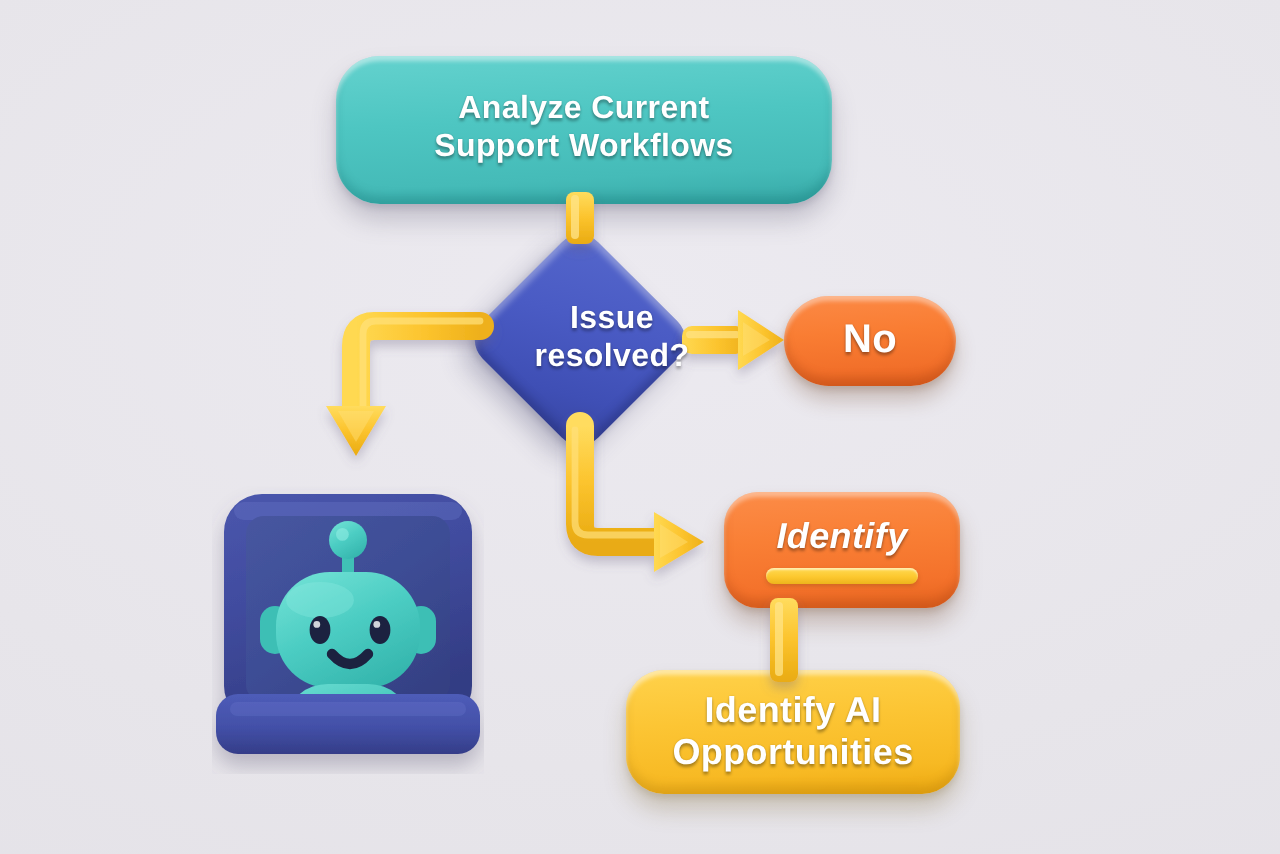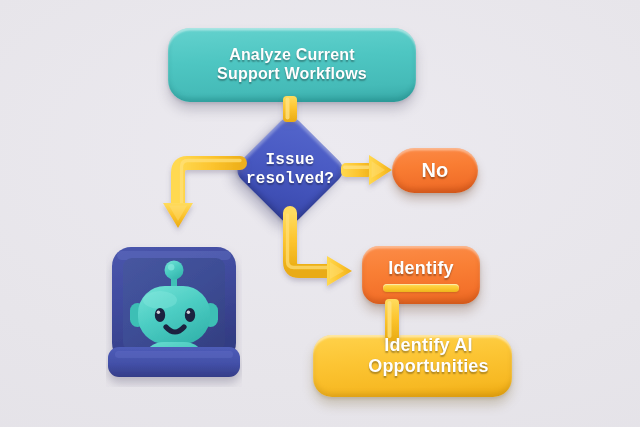--- a/index.html
+++ b/index.html
@@ -78,28 +78,27 @@
     transform: rotate(45deg);
     background: linear-gradient(150deg, #5567cc 0%, #4a5bc4 40%, #3f4fb5 75%, #36449f 100%);
     box-shadow:
       0 8px 12px rgba(70,70,110,0.30),
       0 2px 3px rgba(70,70,110,0.2),
       inset 2.5px 2.5px 3px rgba(255,255,255,0.34),
       inset -3px -3px 5px rgba(20,25,80,0.30);
   }
   #node-decision .node-label {
     position: absolute;
-    left: 0; top: 0;
+    left: 16px; top: 0;
     width: 116px;
     height: 116px;
     display: flex;
     align-items: center;
     justify-content: center;
     font-size: 16px;
-    font-family: Liberation Mono, monospace;
   }
 
   
   #node-no {
     position: absolute;
     left: 392px;
     top: 148px;
     width: 86px;
     height: 45px;
     border-radius: 23px;
@@ -128,21 +127,21 @@
       0 8px 11px rgba(110,70,40,0.28),
       0 2px 3px rgba(110,70,40,0.18),
       inset 0 2.5px 2px rgba(255,255,255,0.40),
       inset 0 -4px 5px rgba(150,55,10,0.26);
     display: flex;
     flex-direction: column;
     align-items: center;
     justify-content: center;
     gap: 5px;
   }
-  #node-identify .node-label { font-size: 18px; }
+  #node-identify .node-label { font-size: 18px; font-style: italic; }
   #node-identify .underline-bar {
     width: 76px;
     height: 8px;
     border-radius: 5px;
     background: linear-gradient(180deg, #ffda52 0%, #fcc82f 55%, #edb41c 100%);
     box-shadow: inset 0 1px 1px rgba(255,255,255,0.55), 0 1px 2px rgba(140,80,20,0.35);
   }
 
   
   #node-opportunities {
@@ -152,22 +151,22 @@
     width: 167px;
     height: 62px;
     border-radius: 19px;
     background: linear-gradient(176deg, #ffd24b 0%, #fcc534 40%, #f7b923 78%, #eca810 100%);
     box-shadow:
       0 8px 11px rgba(120,95,40,0.26),
       0 2px 3px rgba(120,95,40,0.17),
       inset 0 2.5px 2px rgba(255,255,255,0.50),
       inset 0 -4px 5px rgba(160,110,10,0.24);
     display: flex;
-    justify-content: center;
-    padding-left: 32px;
+    align-items: center;
+    justify-content: center;
   }
   #node-opportunities .node-label { font-size: 18px; }
 
   
   #node-laptop {
     position: absolute;
     left: 106px;
     top: 243px;
     width: 136px;
     height: 144px;

